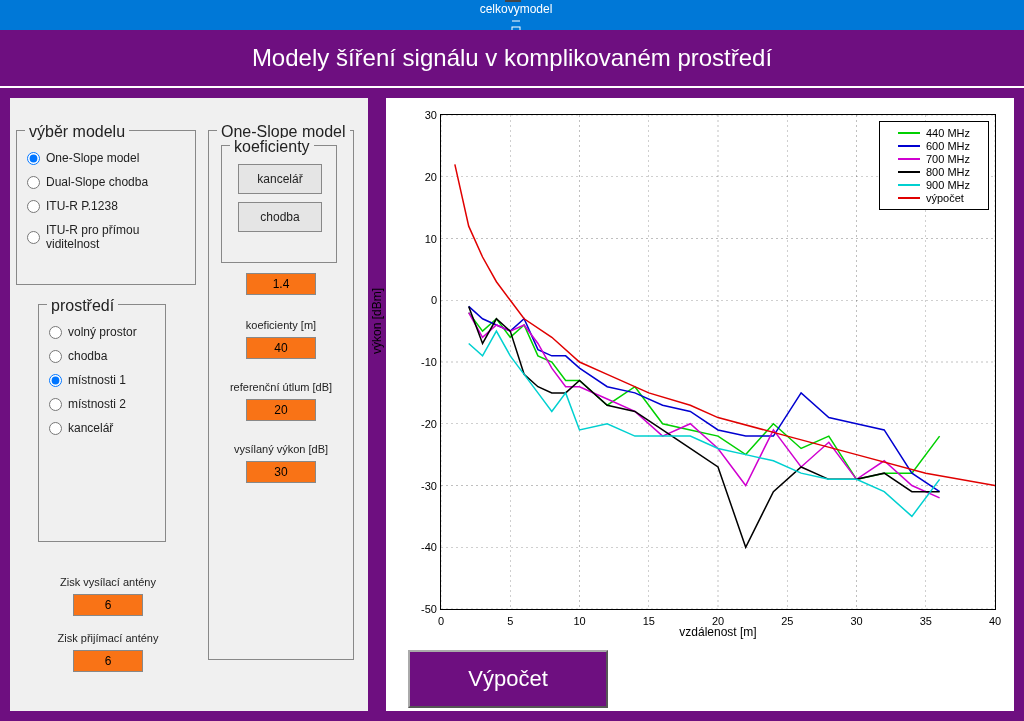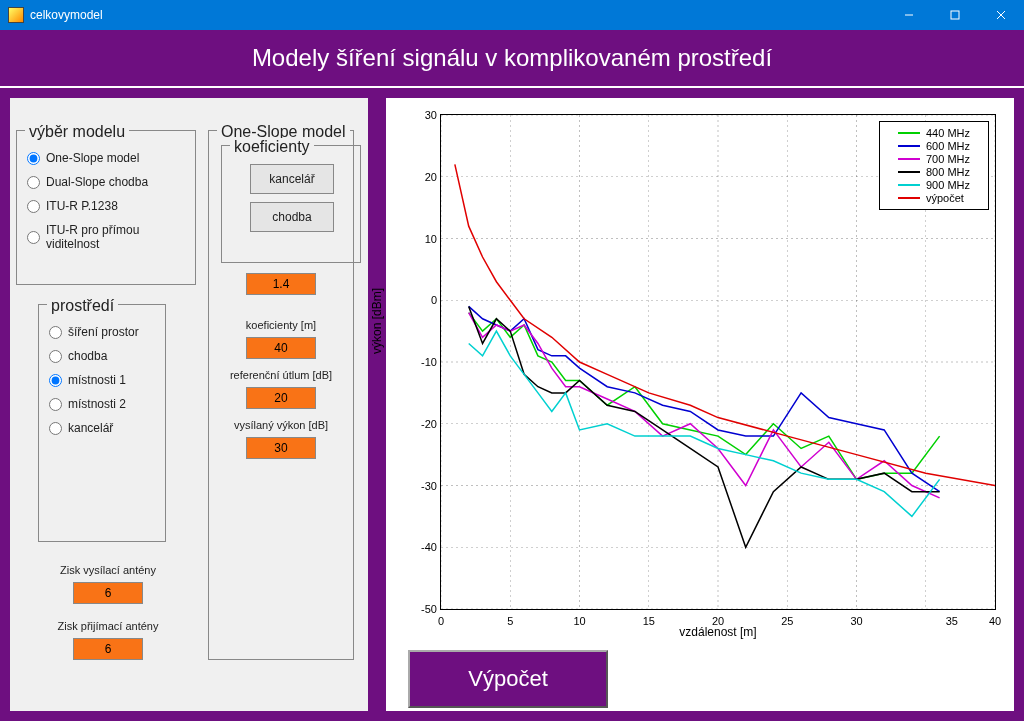--- a/index.html
+++ b/index.html
@@ -19,20 +19,21 @@
     flex-direction: column;
   }
   .titlebar {
     height: 30px;
     background: #0078d7;
     color: #fff;
     display: flex;
     align-items: center;
     padding: 0 0 0 8px;
     font-size: 12px;
+    flex-direction: column;
   }
   .titlebar .icon-box {
     width:16px; height:16px;
     margin-right:6px;
     display:inline-block;
     background: linear-gradient(135deg,#ff6,#f80);
     border:1px solid #444;
   }
   .titlebar .title { flex:1; }
   .tbtn {
@@ -83,21 +84,21 @@
   .radio-row {
     display:flex; align-items:center;
     margin: 10px 0;
     font-size:12px;
   }
   .radio-row input { margin-right:6px; cursor:pointer; }
   .radio-row label { cursor:pointer; }
   .small-label {
     font-size:11px;
     text-align:center;
-    margin-top:10px;
+    margin-top:22px;
   }
   .text-input {
     width:70px; height:22px;
     border:1px solid #888;
     text-align:center;
     font-size:12px;
     display:block;
     margin: 6px auto;
     background:#f97316;
   }
@@ -223,21 +224,21 @@
                 <label>ITU-R pro přímou viditelnost</label>
               </div>
             </div>
         </div>
 
         <div class="group" style="left:28px; top:206px; width:128px; height:238px;">
           <span class="legend">prostředí</span>
           <div id="env-radios">
               <div class="radio-row">
                 <input type="radio" name="env" style="">
-                <label>šíření prostor</label>
+                <label>volný prostor</label>
               </div>
               <div class="radio-row">
                 <input type="radio" name="env" style="">
                 <label>chodba</label>
               </div>
               <div class="radio-row">
                 <input type="radio" name="env" checked="" style="">
                 <label>místnosti 1</label>
               </div>
               <div class="radio-row">
@@ -257,21 +258,21 @@
         </div>
 
         <div style="position:absolute; left:28px; top:512px; width:140px; text-align:center;">
           <div class="small-label">Zisk přijímací antény</div>
           <input class="text-input" value="6" style="">
         </div>
 
         <div class="group" style="left:198px; top:32px; width:146px; height:530px;">
           <span class="legend">One-Slope model</span>
 
-          <div class="group" style="position:relative; left:2px; top:4px; width:140px; height:118px;padding-left:12px;">
+          <div class="group" style="position:relative; left:2px; top:4px; width:116px; height:118px;padding-left:12px;">
             <span class="legend">koeficienty</span>
             <div class="pushbtn">kancelář</div>
             <div class="pushbtn">chodba</div>
           </div>
 
           <input class="text-input" style="margin-top: 14px;" value="1.4">
 
           <div class="small-label" style="margin-top:24px;">koeficienty [m]</div>
           <input class="text-input" value="40" style="">
 
@@ -356,21 +357,21 @@
               <div class="tick-y" style="top: 123.5px;">10</div>
               <div class="tick-y" style="top: 61.75px;">20</div>
               <div class="tick-y" style="top: 0px;">30</div>
               <div class="tick-x" style="left: 0px;">0</div>
               <div class="tick-x" style="left: 69.25px;">5</div>
               <div class="tick-x" style="left: 138.5px;">10</div>
               <div class="tick-x" style="left: 207.75px;">15</div>
               <div class="tick-x" style="left: 277px;">20</div>
               <div class="tick-x" style="left: 346.25px;">25</div>
               <div class="tick-x" style="left: 415.5px;">30</div>
-              <div class="tick-x" style="left: 484.75px; margin-left: 26px;">35</div>
+              <div class="tick-x" style="left: 484.75px;">35</div>
               <div class="tick-x" style="left: 554px;">40</div>
             </div>
         </div>
         <div class="big-btn">Výpočet</div>
       </div>
     </div>
   </div>
 </div>
 
 </body></html>

